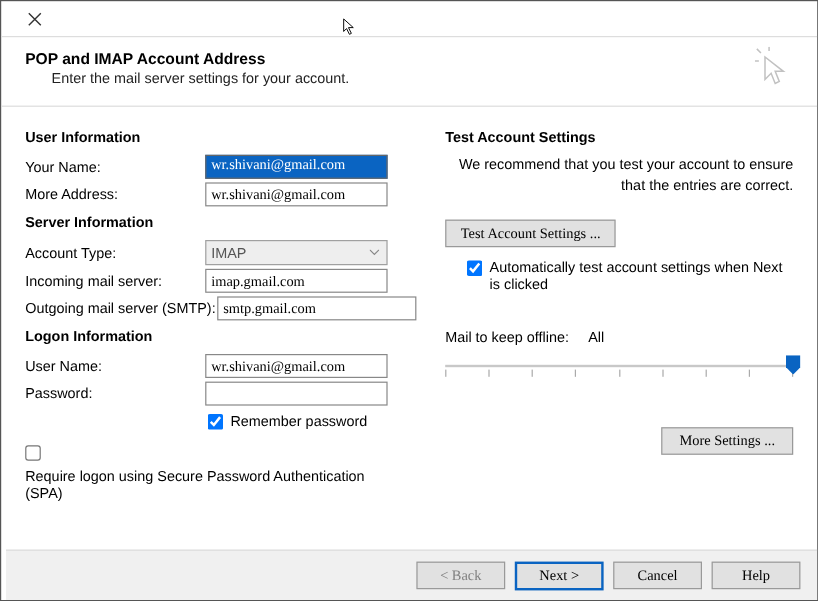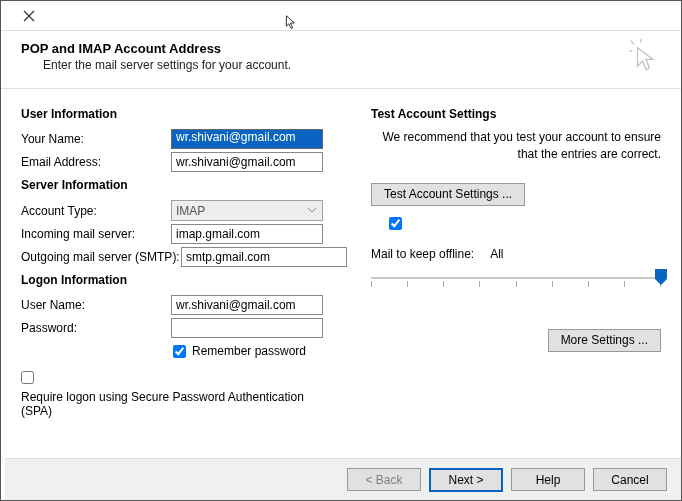--- a/index.html
+++ b/index.html
@@ -45,43 +45,43 @@
     display: flex;
     padding: 18px 20px 0 20px;
     gap: 24px;
   }
   .col { flex: 1; }
   .section-title { font-weight: bold; margin: 6px 0 8px 0; font-size: 12px; }
   .row { display: flex; align-items:center; margin: 3px 0; }
   .lbl { width: 150px; }
   .field {
     width: 152px; height: 20px; border: 1px solid #888;
-    padding: 0 4px; font-size: 12px; font-family: Liberation Sans, sans-serif;
+    padding: 0 4px; font-size: 12px; font-family: Liberation Serif, serif;
     background: #fff;
   }
   .field.selected { background: #0a64c2; color:#fff; border:1px solid #666;}
   .combo {
     width: 152px; height: 21px; border:1px solid #a0a0a0; background:#eee;
     display:flex; align-items:center; padding:0 4px; color:#555; position:relative;
   }
   .combo .arrow {
     position:absolute; right:0; top:0; width:20px; height:100%;
     display:flex; align-items:center; justify-content:center; color:#888;
   }
   .chk { display:flex; align-items:flex-start; gap:6px; margin: 4px 0; }
   .chk input { margin: 1px 0 0 0; width:13px; height:13px; }
   .btn {
     background: #e1e1e1; border:1px solid #999; height:23px;
-    padding: 10px 12px; font-size:12px; font-family:Liberation Sans, sans-serif;
+    padding: 10px 12px; font-size:12px; font-family:Liberation Serif, serif;
     display:inline-flex; align-items:center; justify-content:center; min-width:74px;
   }
   .btn.primary { border:2px solid #0a64c2; background:#e1e1e1; }
   .btn:disabled { color:#808080; }
   .right-info { font-size:12px; line-height:1.4;text-align:right; }
-  .slider-wrap { margin-top: 17px; }
+  .slider-wrap { margin-top: 30px; }
   .slider-label-row { display:flex; gap: 16px; margin-bottom: 6px;}
   .slider-track {
     position:relative; height: 22px;
   }
   .slider-line {
     position:absolute; top:10px; left:0; right:0; height:2px;
     background:#c8c8c8;
   }
   .slider-ticks {
     position:absolute; top:14px; left:0; right:0; display:flex; justify-content:space-between;
@@ -130,21 +130,21 @@
 </div>
 
 <div class="content">
   <div class="col left-col">
     <div class="section-title">User Information</div>
     <div class="row">
       <div class="lbl">Your Name:</div>
       <div class="field selected">wr.shivani@gmail.com</div>
     </div>
     <div class="row">
-      <div class="lbl">Email Address:</div>
+      <div class="lbl">More Address:</div>
       <input class="field" value="wr.shivani@gmail.com" style="">
     </div>
 
     <div class="section-title">Server Information</div>
     <div class="row">
       <div class="lbl">Account Type:</div>
       <div class="combo">
         <span>IMAP</span>
         <span class="arrow">
           <svg width="8" height="5" viewBox="0 0 8 5">
@@ -182,20 +182,21 @@
   </div>
 
   <div class="col right-col">
     <div class="section-title" style="margin-top:0">Test Account Settings</div>
     <div class="right-info">We recommend that you test your account to ensure that the entries are correct.</div>
     <div style="margin-top:20px;">
       <button class="btn" style="min-width:140px">Test Account Settings ...</button>
     </div>
     <div class="chk" style="margin-top:10px; margin-left:18px;">
       <input type="checkbox" checked="" style="">
+      <span style="max-width:260px">Automatically test account settings when Next is clicked</span>
     </div>
 
     <div class="slider-wrap">
       <div class="slider-label-row">
         <span>Mail to keep offline:</span>
         <span>All</span>
       </div>
       <div class="slider-track">
         <div class="slider-line"></div>
         <div class="slider-ticks">
@@ -217,15 +218,15 @@
 
     <div class="more-settings-row">
       <button class="btn" style="min-width:110px">More Settings ...</button>
     </div>
   </div>
 </div>
 
 <div class="footer">
   <button class="btn" disabled="">&lt; Back</button>
   <button class="btn primary">Next &gt;</button>
+  <button class="btn">Cancel</button>
   <button class="btn">Help</button>
-  <button class="btn">Cancel</button>
 </div>
 
 </body></html>

